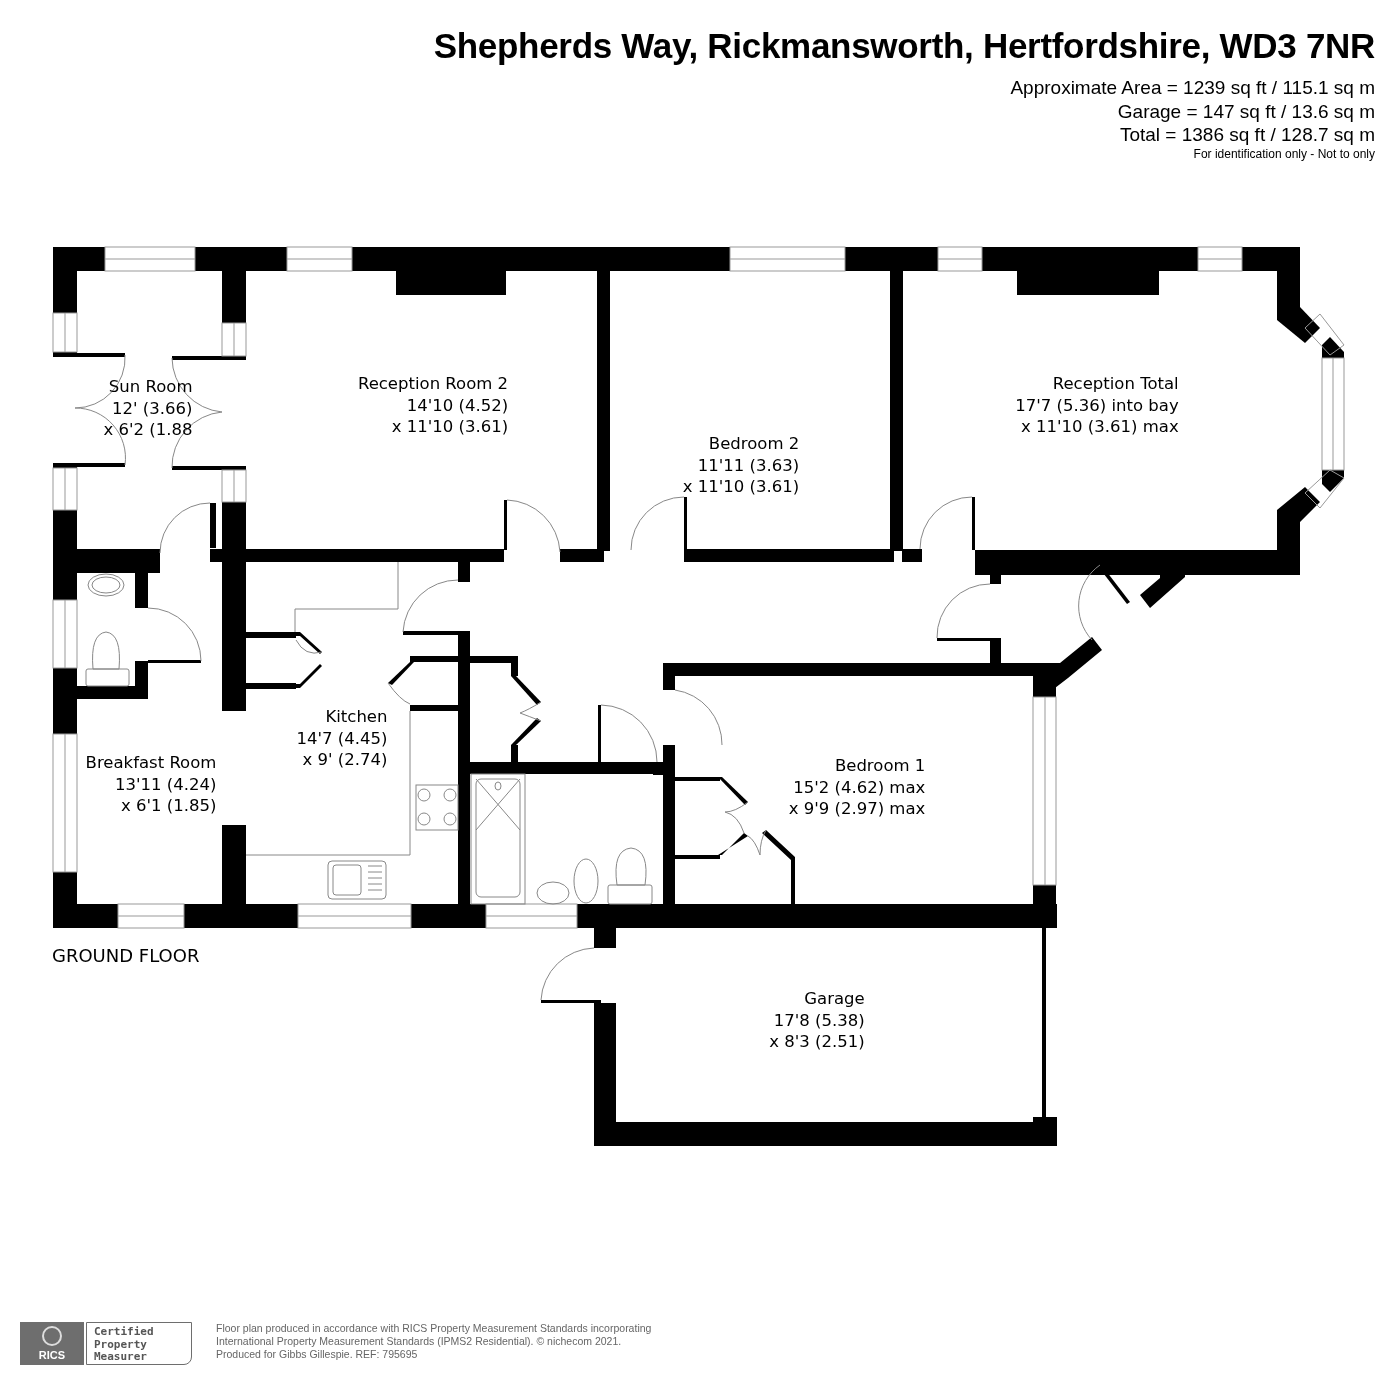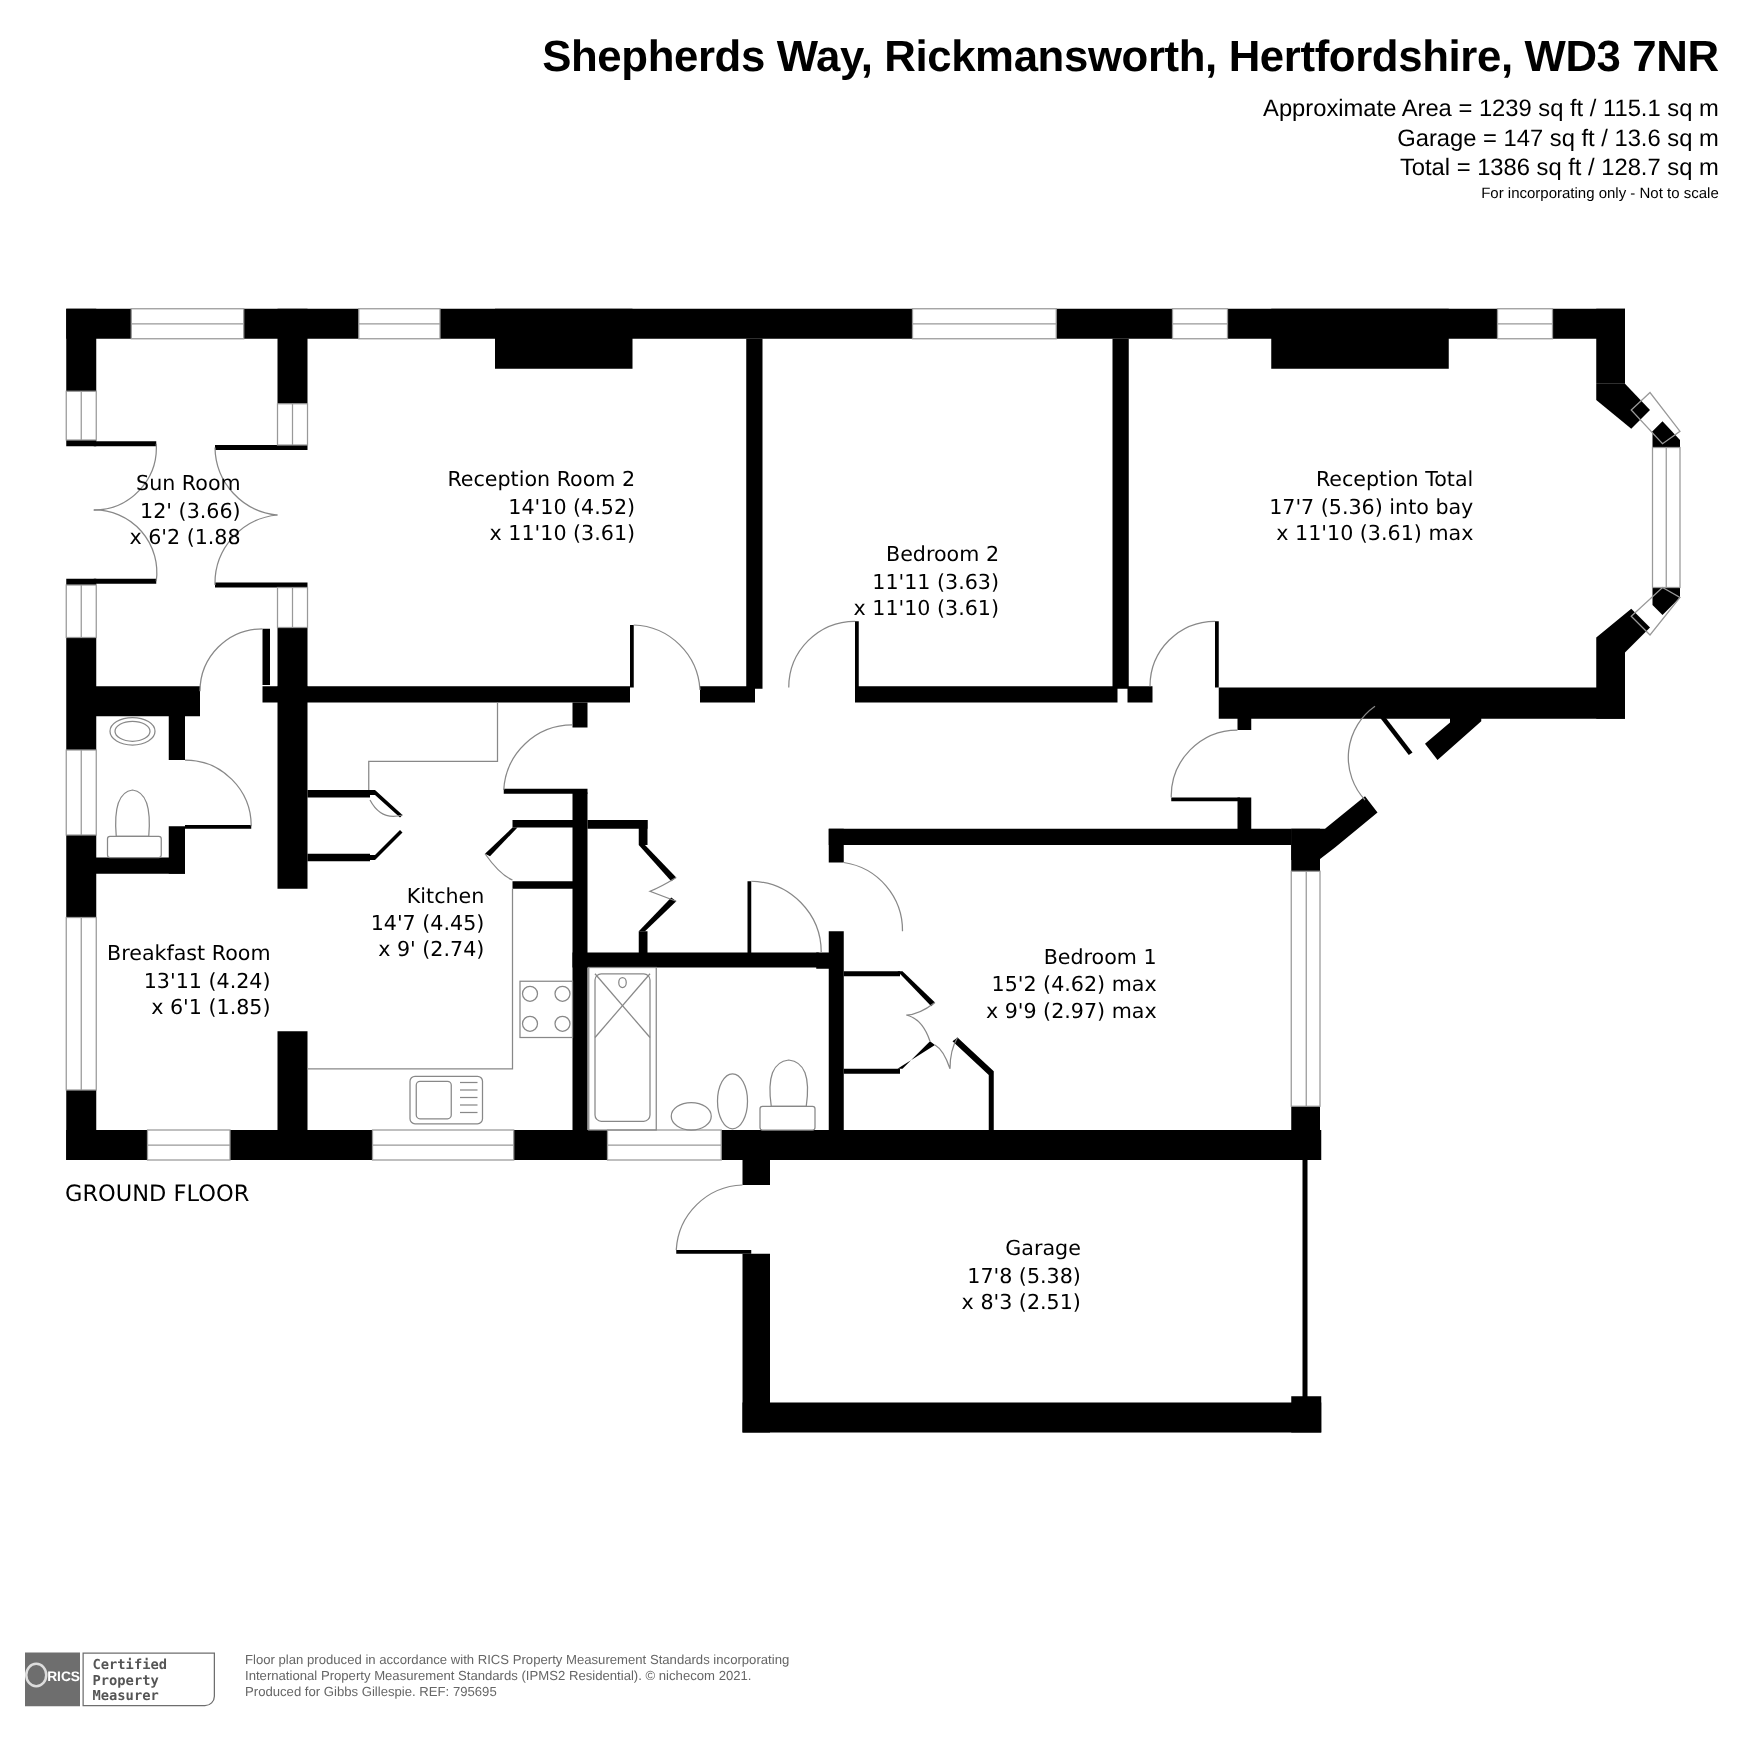--- a/index.html
+++ b/index.html
@@ -4,34 +4,34 @@
 <style>
   html, body { margin: 0; padding: 0; background: #ffffff; }
   body { width: 1397px; height: 1397px; position: relative; overflow: hidden; font-family: "Liberation Sans", sans-serif; color: #000; }
   .title { position: absolute; right: 22px; top: 26px; font-family: "Liberation Sans", sans-serif; font-weight: bold; font-size: 35px; letter-spacing: -0.3px; white-space: nowrap; }
   .areas { position: absolute; right: 22px; top: 76px; text-align: right; font-size: 19px; line-height: 23.5px; }
   .areas .note { font-size: 12px; line-height: 14px; }
   .plan { position: absolute; left: 0; top: 0; width: 1397px; height: 1397px; }
   .room-label { position: absolute; text-align: right; font-family: "DejaVu Sans", sans-serif; font-size: 16.5px; line-height: 21.5px; white-space: nowrap; transform: translateX(-50%); }
   .floor-label { position: absolute; left: 52px; top: 945px; font-family: "DejaVu Sans", sans-serif; font-size: 18px; }
   .footer { position: absolute; left: 20px; top: 1322px; display: flex; align-items: stretch; }
-  .rics-badge { width: 44px; height: 43px; background: #6e6e6e; color: #fff; display: flex; flex-direction: row; align-items: center; justify-content: flex-end; font-weight: bold; font-size: 11px; padding-bottom: 4px; box-sizing: border-box; }
+  .rics-badge { width: 64px; height: 43px; background: #6e6e6e; color: #fff; display: flex; flex-direction: column; align-items: center; justify-content: flex-end; font-weight: bold; font-size: 11px; padding-bottom: 4px; box-sizing: border-box; }
   .rics-badge .lion { width: 16px; height: 16px; border-radius: 50%; border: 2px solid #ddd; margin-bottom: 3px; }
   .cert-box { width: 106px; height: 43px; border: 1.5px solid #6e6e6e; border-bottom-right-radius: 8px; margin-left: 2px; box-sizing: border-box; padding: 3px 0 0 7px; font-family: "DejaVu Sans Mono", monospace; font-weight: bold; font-size: 11px; line-height: 12.5px; color: #555; }
   .footer-text { margin-left: 24px; font-size: 10.5px; line-height: 13.2px; color: #666; }
 </style>
 </head>
 <body>
 
 <div class="title">Shepherds Way, Rickmansworth, Hertfordshire, WD3 7NR</div>
 <div class="areas">
   <div>Approximate Area = 1239 sq ft / 115.1 sq m</div>
   <div>Garage = 147 sq ft / 13.6 sq m</div>
   <div>Total = 1386 sq ft / 128.7 sq m</div>
-  <div class="note">For incorporating only - Not to scale</div>
+  <div class="note">For identification only - Not to only</div>
 </div>
 
 <svg class="plan" viewBox="0 0 1397 1397" xmlns="http://www.w3.org/2000/svg">
   <g fill="#000">
 
     <rect x="53" y="247" width="52" height="24"></rect>
     <rect x="195" y="247" width="92" height="24"></rect>
     <rect x="352" y="247" width="378" height="24"></rect>
     <rect x="396" y="247" width="110" height="48"></rect>
     <rect x="845" y="247" width="93" height="24"></rect>

